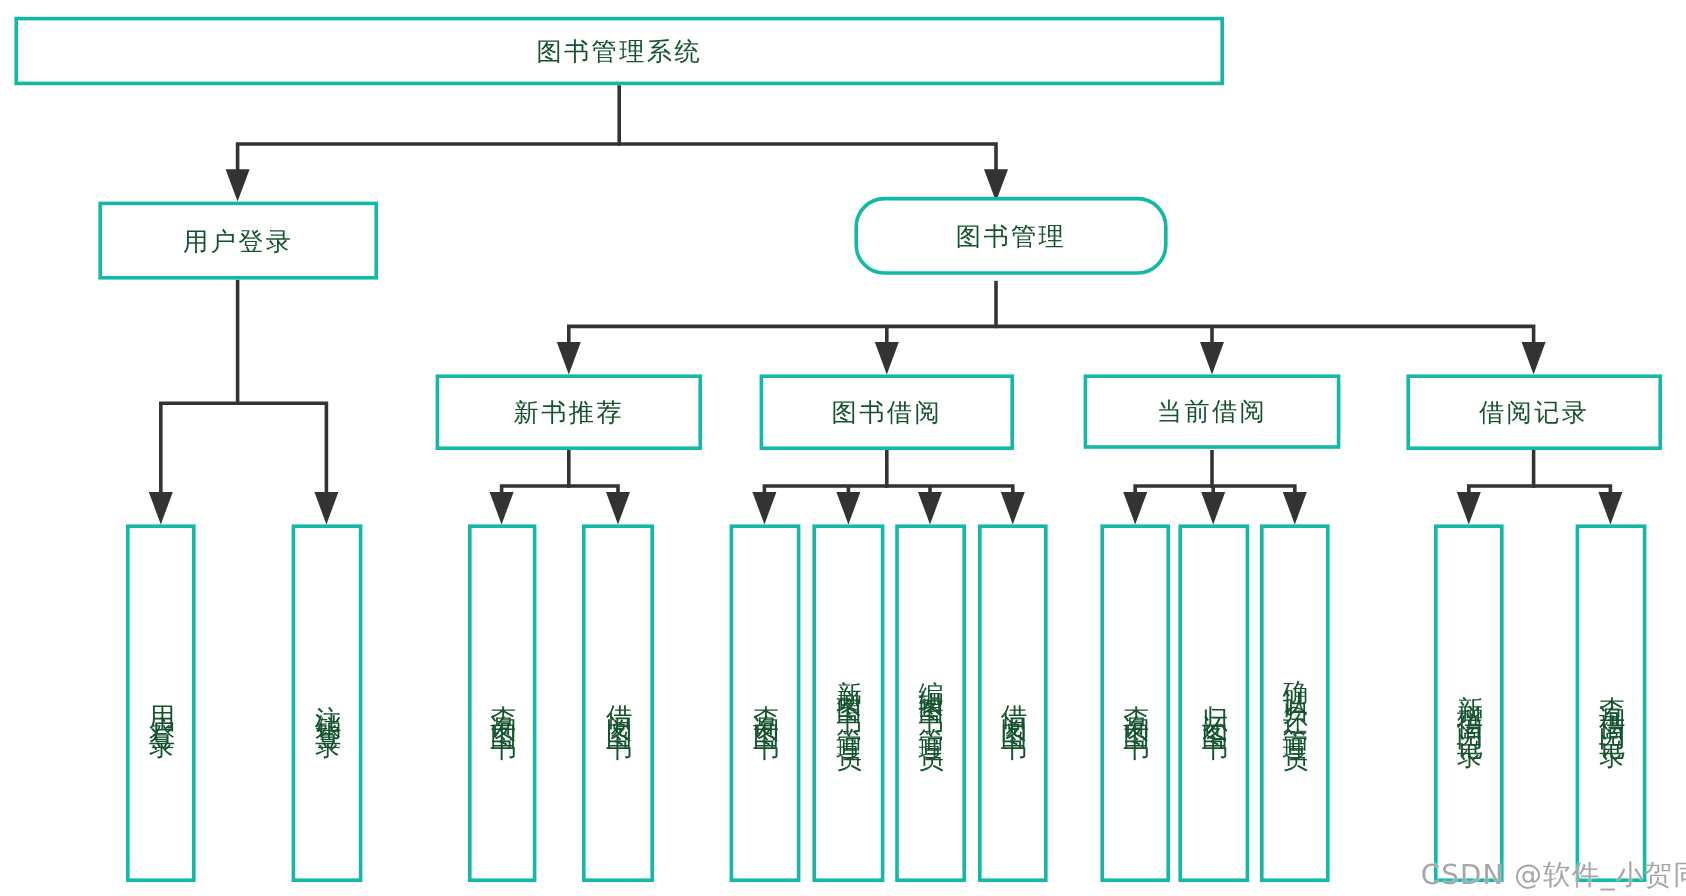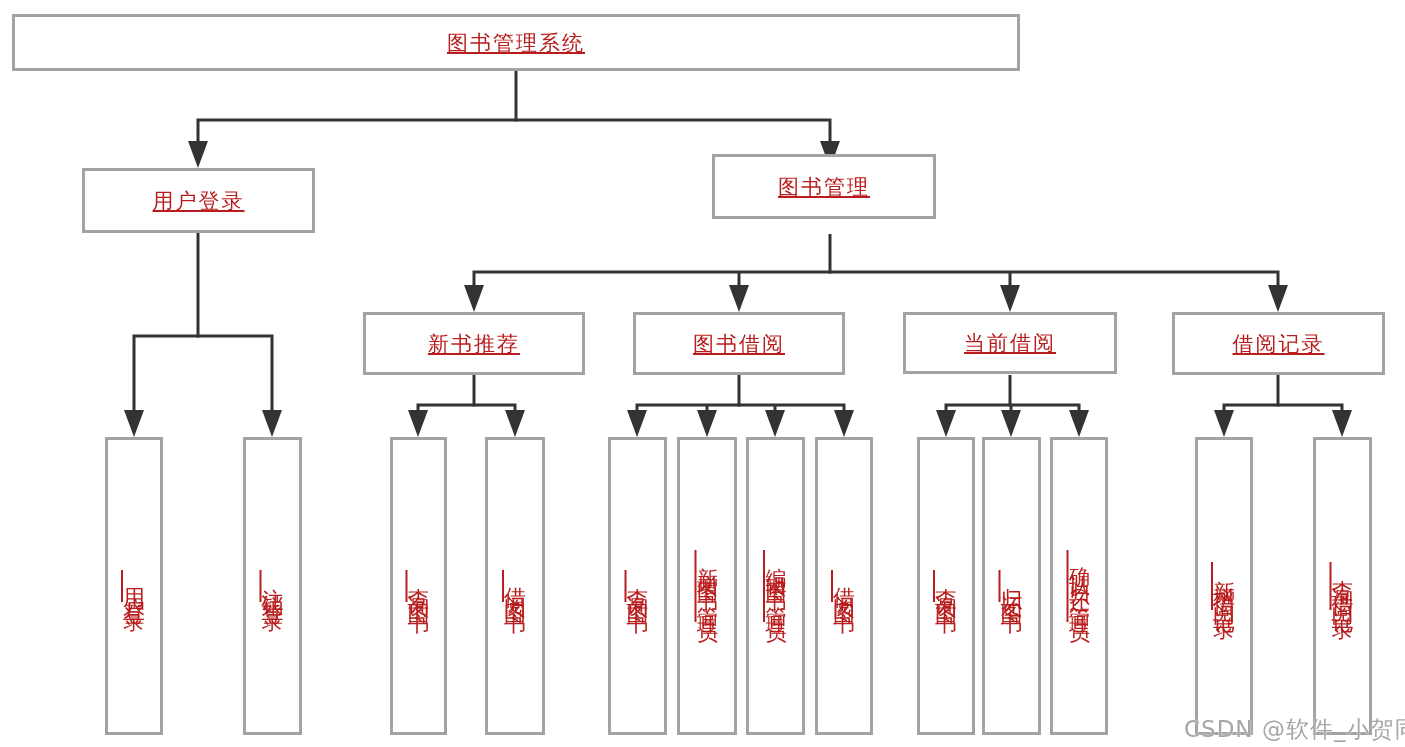--- a/index.html
+++ b/index.html
@@ -19,27 +19,26 @@
     position: absolute;
     left: 0;
     top: 0;
     width: 1405px;
     height: 747px;
     pointer-events: none;
   }
   .box {
     position: absolute;
     box-sizing: border-box;
-    border: 3px solid #a3a3a3;
+    border: 3px solid #14b8a6;
     background: #ffffff;
     display: flex;
     align-items: center;
     justify-content: center;
-    color: #b91c1c;
-    text-decoration: underline;
+    color: #14532d;
   }
   .hbox {
     font-size: 21px;
     letter-spacing: 2px;
     white-space: nowrap;
   }
   .vbox {
     writing-mode: vertical-rl;
     text-orientation: mixed;
     font-size: 22px;
@@ -115,21 +114,21 @@
       <path d="M1011 437 l-10 -27 l20 0 z"></path>
       <path d="M1079 437 l-10 -27 l20 0 z"></path>
       <path d="M1224 437 l-10 -27 l20 0 z"></path>
       <path d="M1342 437 l-10 -27 l20 0 z"></path>
     </g>
   </svg>
 
   <div class="box hbox" style="left:12px; top:14px; width:1008px; height:57px;">图书管理系统</div>
 
   <div class="box hbox" style="left:82px; top:168px; width:233px; height:65px;">用户登录</div>
-  <div class="box hbox" style="left:712px; top:154px; width:224px; height:65px;">图书管理</div>
+  <div class="box hbox" style="left:712px; top:164px; width:261px; height:65px;border-radius:25px;">图书管理</div>
 
   <div class="box hbox" style="left:633px; top:312px; width:212px; height:63px;">图书借阅</div>
   <div class="box hbox" style="left:363px; top:312px; width:222px; height:63px;">新书推荐</div>
   <div class="box hbox" style="left:903px; top:312px; width:214px; height:62px;">当前借阅</div>
   <div class="box hbox" style="left:1172px; top:312px; width:213px; height:63px;">借阅记录</div>
 
   <div class="box vbox" style="left:105px; top:437px; width:58px; height:298px;">用户登录</div>
   <div class="box vbox" style="left:243px; top:437px; width:59px; height:298px;">注销登录</div>
 
   <div class="box vbox" style="left:390px; top:437px; width:57px; height:298px;">查询图书</div>

